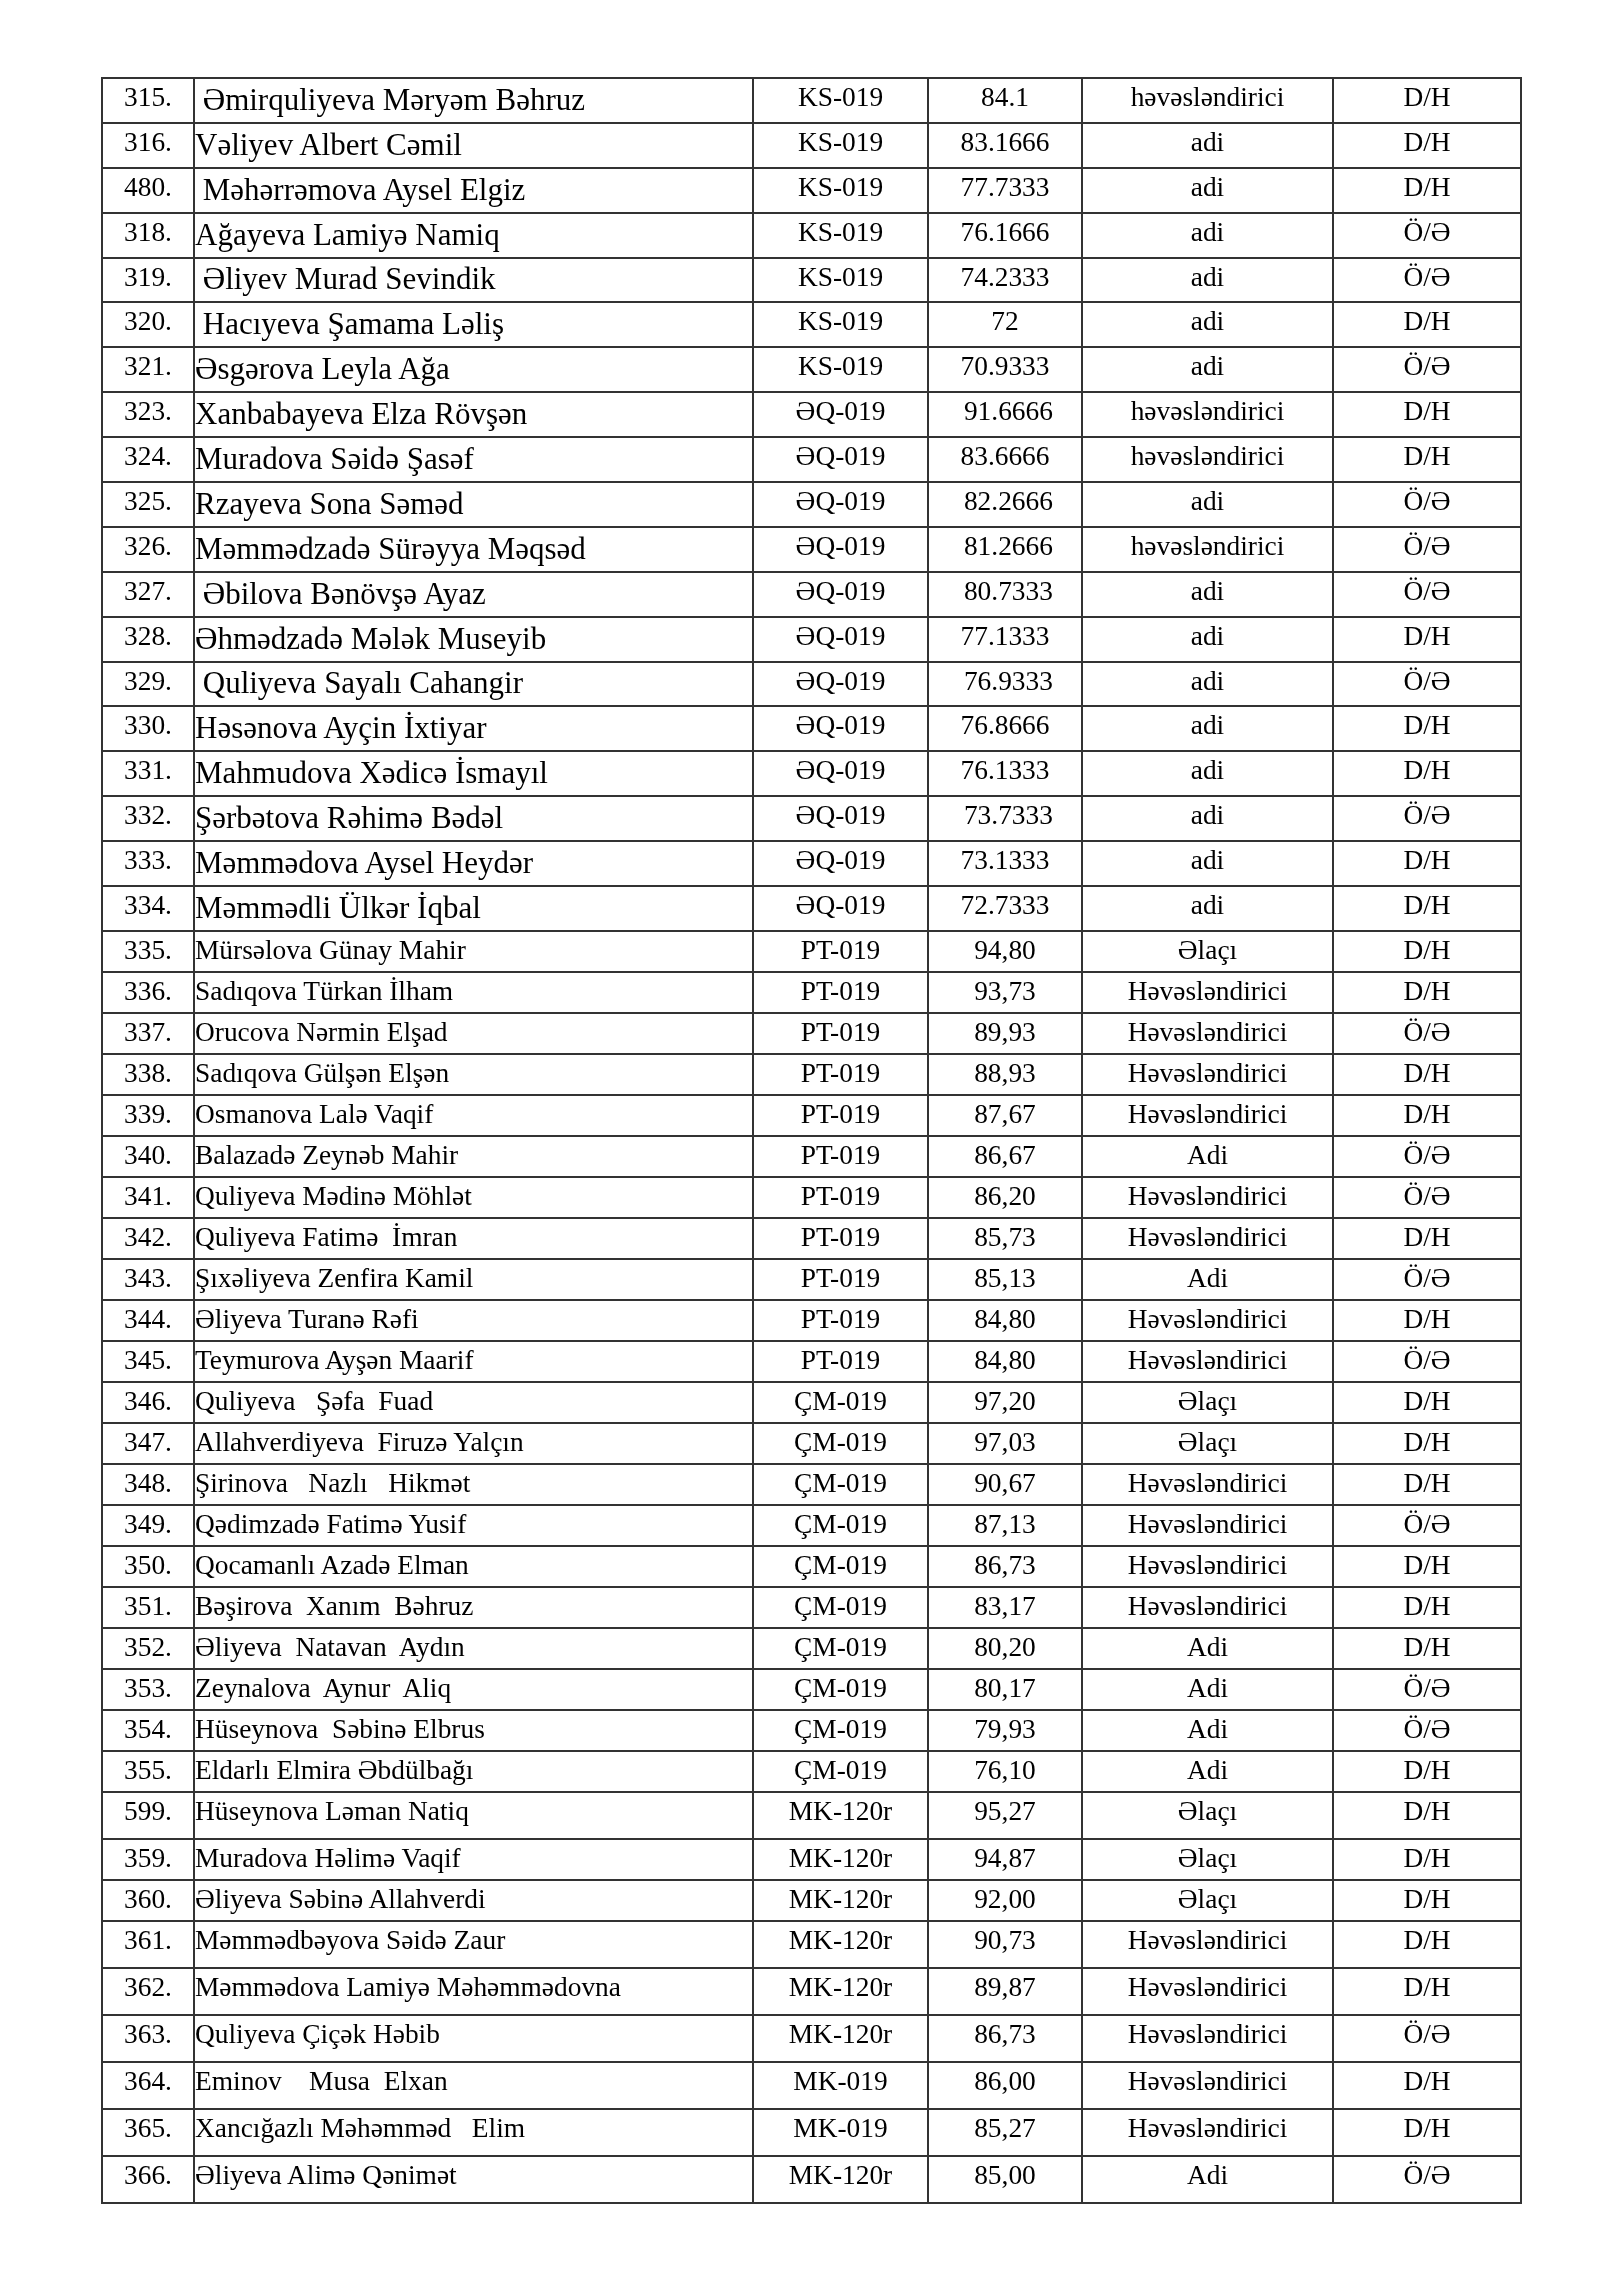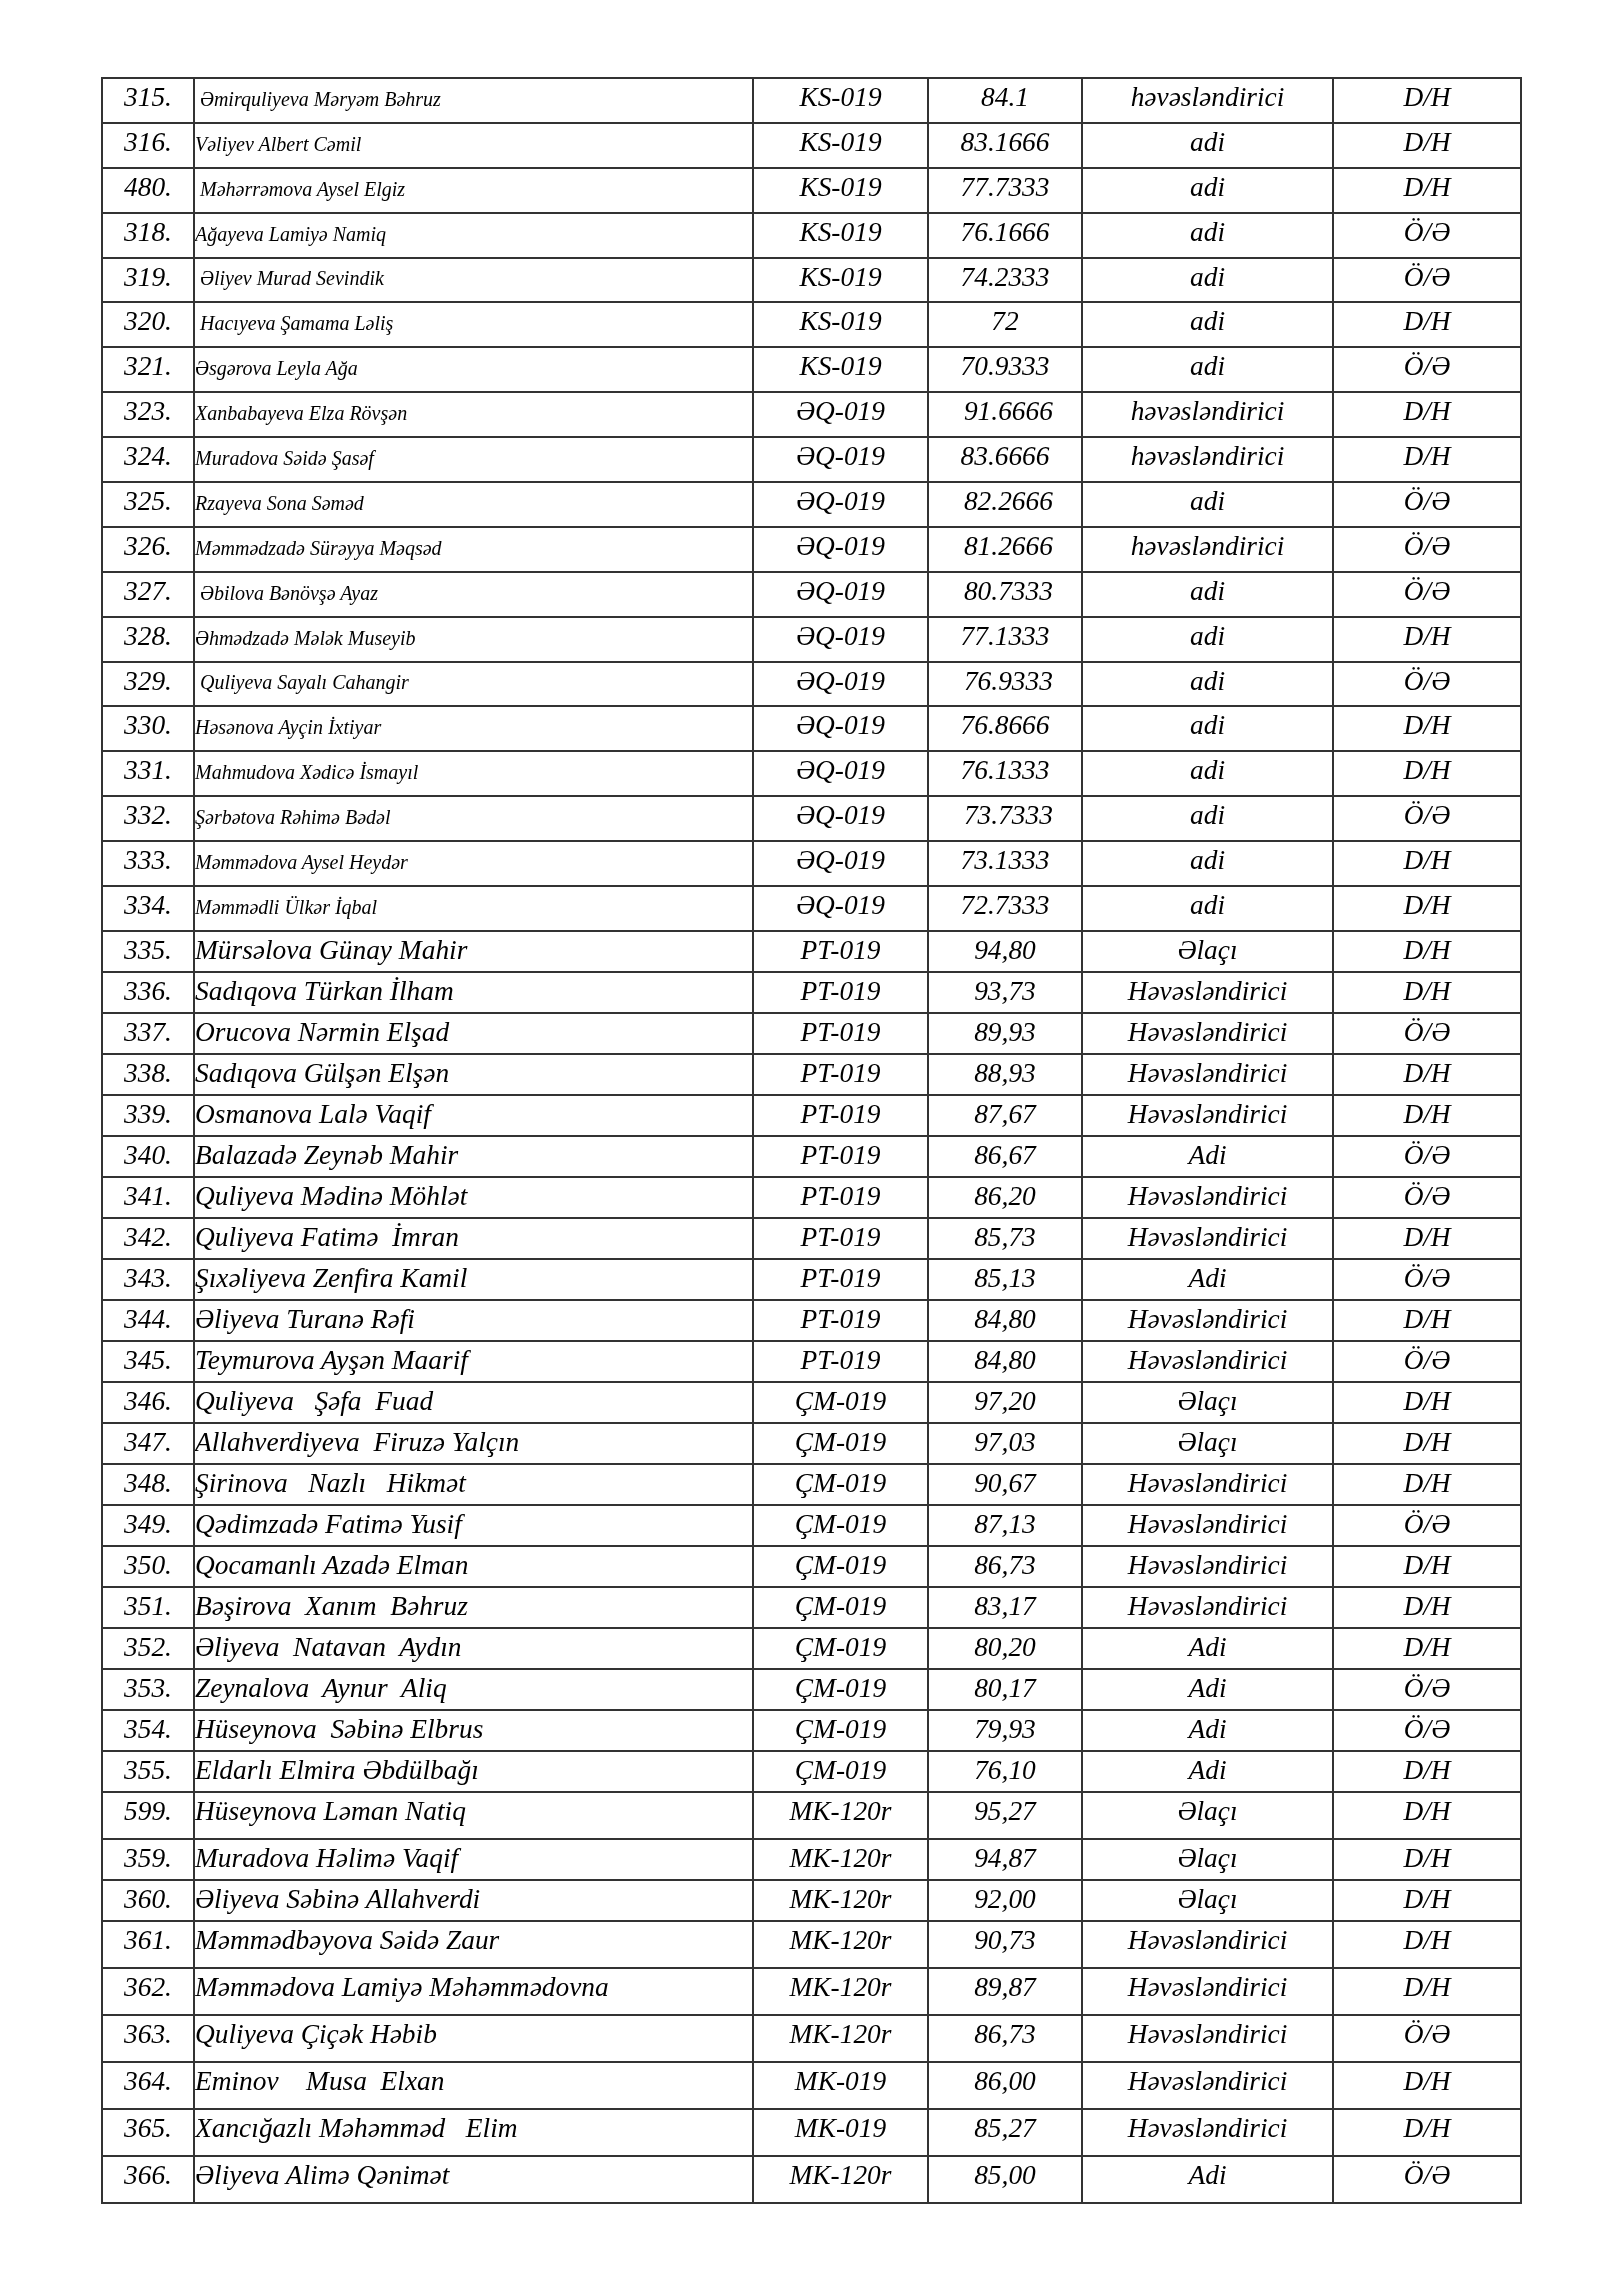--- a/index.html
+++ b/index.html
@@ -1,17 +1,17 @@
 <!DOCTYPE html>
 <html><head>
 <meta charset="utf-8">
 <style>
   html, body { margin: 0; padding: 0; background: #ffffff; }
   body { width: 1621px; height: 2293px; position: relative; overflow: hidden; }
-  .page { position: absolute; left: 0; top: 0; width: 1621px; height: 1867px; background: #fff; font-style: italic; }
+  .page { position: absolute; left: 0; top: 0; width: 1621px; height: 1867px; background: #fff; }
   table.grades {
     position: absolute;
     left: 101px; top: 77px;
     width: 1419px;
     border-collapse: collapse;
     table-layout: fixed;
     font-family: "Liberation Serif", "DejaVu Serif", serif;
     color: #000;
   }
   table.grades td {
@@ -20,21 +20,21 @@
     white-space: pre;
     overflow: hidden;
     font-size: 27.4px;
     line-height: 33px;
     vertical-align: top;
     padding-top: 2px;
   }
   td.c-num { text-align: center; }
   td.c-name { text-align: left; padding-left: 9.8px; }
   td.c-group, td.c-score, td.c-status, td.c-form { text-align: center; }
-  tr.small-name td.c-name { font-size: 20px; padding-top: 5.9px; line-height: 29px; }
+  tr.small-name td.c-name { font-size: 31px; padding-top: 5.9px; line-height: 29px; }
   tr.h40 td { height: 37px; }
   tr.h46 td { height: 43px; }
 </style>
 </head>
 <body>
 
 <div class="page">
   <table class="grades">
     <colgroup>
       <col style="width:92px">

